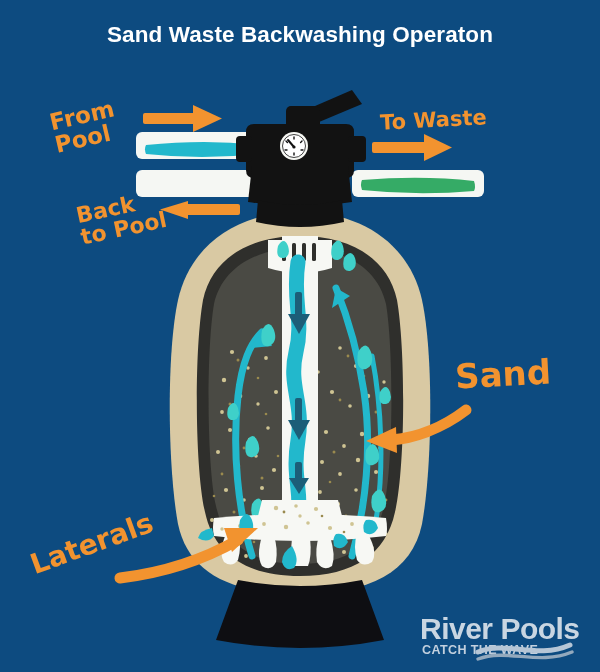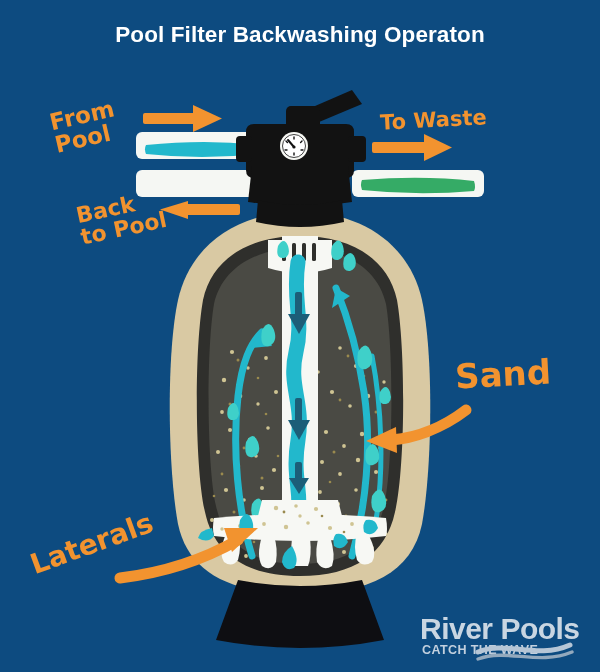--- a/index.html
+++ b/index.html
@@ -98,21 +98,21 @@
     left: 0; top: 0;
     width: 600px; height: 672px;
     pointer-events: none;
   }
 </style>
 </head>
 <body>
 
 <div id="stage">
 
-  <div id="title">Pool Filter Backwashing Operaton</div>
+  <div id="title">Sand Waste Backwashing Operaton</div>
 
   <svg class="layer" viewBox="0 0 600 672">
     <defs>
       <clipPath id="clip-interior">
         <path d="M205 268 Q196 400 206 500 Q212 558 248 572 L352 572 Q390 558 396 500
                  Q406 400 396 268 Q382 244 300 240 Q218 244 205 268 Z"></path>
       </clipPath>
       <clipPath id="clip-sandbed">
         <path d="M205 268 Q196 400 206 500 Q212 558 248 572 L352 572 Q390 558 396 500
                  Q406 400 396 268 Q382 244 300 240 Q218 244 205 268 Z"></path>

